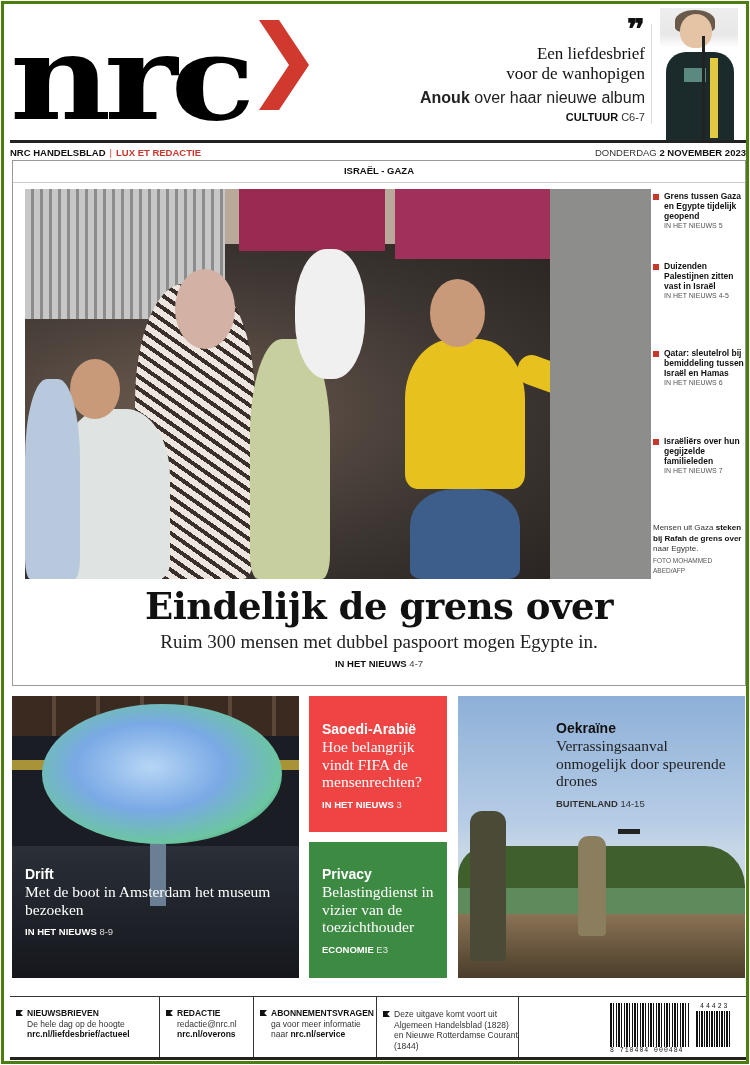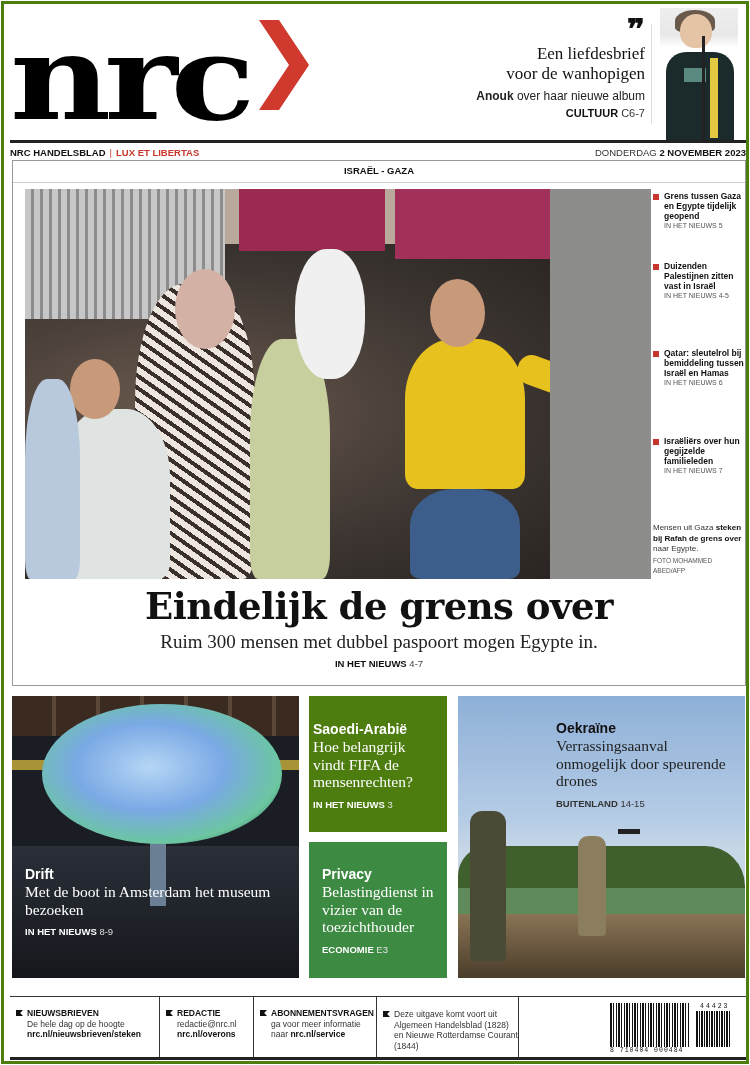--- a/index.html
+++ b/index.html
@@ -8,21 +8,21 @@
   .page { position: absolute; left: 1px; top: 1px; width: 748px; height: 1063px; border: 3px solid #4d7c0f; }
 
   
   .masthead { position: absolute; left: 0; top: 0; width: 748px; height: 136px; }
   .logo { position: absolute; left: 6px; top: 14px; height: 110px; display: flex; align-items: flex-end; }
   .logo-text { font-family: "DejaVu Serif", serif; font-weight: bold; font-size: 118px; letter-spacing: -6px; line-height: 100px; color: #000; transform: scaleX(1.18); transform-origin: left bottom; display: inline-block; }
   .logo-arrow { position: absolute; left: 255px; top: 16px; width: 50px; height: 90px; }
   .teaser { position: absolute; right: 107px; top: 14px; text-align: right; width: 260px; }
   .quote-mark { font-family: "DejaVu Serif", serif; font-weight: bold; font-size: 34px; line-height: 22px; height: 18px; overflow: hidden; color: #111; }
   .teaser-title { font-family: "Liberation Serif", serif; font-size: 17px; line-height: 20px; color: #111; margin-top: 8px; }
-  .teaser-sub { font-size: 12px; margin-top: 5px; color: #222; }
+  .teaser-sub { font-size: 16px; margin-top: 5px; color: #222; }
   .teaser-sub b { font-weight: bold; }
   .teaser-sec { font-size: 11px; margin-top: 4px; color: #333; }
   .teaser-sec b { font-weight: bold; color: #111; }
   .teaser-rule { position: absolute; right: 100px; top: 20px; width: 1px; height: 100px; background: #ddd; }
   .teaser-photo { position: absolute; right: 14px; top: 4px; width: 78px; height: 132px; background: linear-gradient(180deg,#eee 0%,#e8e8e8 20%,#fff 30%); overflow: hidden; }
   .tp-head { position: absolute; left: 20px; top: 6px; width: 32px; height: 34px; border-radius: 50% 50% 45% 45%; background: #e5c3a5; }
   .tp-hair { position: absolute; left: 15px; top: 2px; width: 40px; height: 22px; border-radius: 50% 50% 20% 20%; background: #6a5a4c; }
   .tp-body { position: absolute; left: 6px; top: 44px; width: 68px; height: 90px; border-radius: 20px 20px 0 0; background: #1b2a2a; }
   .tp-stripe { position: absolute; left: 50px; top: 50px; width: 8px; height: 80px; background: #e3c842; }
   .tp-logo { position: absolute; left: 24px; top: 60px; width: 22px; height: 14px; background: #5a8a7f; }
@@ -73,21 +73,21 @@
   .drift { left: 8px; top: 692px; width: 287px; height: 282px; background: #1a1d24; }
   .drift-ceiling { position: absolute; left: 0; top: 0; width: 287px; height: 40px; background: repeating-linear-gradient(90deg,#3a2a20 0 40px,#5b463a 40px 44px); }
   .drift-beam { position: absolute; left: 0; top: 64px; width: 287px; height: 10px; background: #a89336; }
   .drift-tree { position: absolute; left: 30px; top: 8px; width: 240px; height: 140px; border-radius: 50%; background: radial-gradient(ellipse at 45% 45%, #b6d6f5 0%, #7aa9e5 40%, #6bc6a0 70%, rgba(80,160,130,0) 100%); }
   .drift-trunk { position: absolute; left: 138px; top: 120px; width: 16px; height: 90px; background: #6a7f93; }
   .drift-floor { position: absolute; left: 0; top: 150px; width: 287px; height: 132px; background: linear-gradient(180deg,#2a2f38,#15171c); }
   .drift-text { position: absolute; left: 13px; top: 170px; width: 260px; color: #fff; }
   .drift-text .tile-ref { color: #ddd; }
   .drift-text .tile-ref b { color: #fff; }
 
-  .saudi { left: 305px; top: 692px; width: 138px; height: 136px; background: #4d7c0f; color: #fff; padding: 25px 12px 0 4px; }
+  .saudi { left: 305px; top: 692px; width: 138px; height: 136px; background: #ef4444; color: #fff; padding: 25px 12px 0 13px; }
   .saudi .tile-ref, .privacy .tile-ref { color: #e6e6e6; }
   .saudi .tile-ref b, .privacy .tile-ref b { color: #fff; }
   .privacy { left: 305px; top: 838px; width: 138px; height: 136px; background: #3d8a42; color: #fff; padding: 24px 12px 0 13px; }
 
   .ukraine { left: 454px; top: 692px; width: 287px; height: 282px; background: linear-gradient(180deg,#8eb0d8 0%,#b7cde6 45%,#c8d7e6 55%); }
   .uk-trees { position: absolute; left: 0; top: 150px; width: 287px; height: 45px; background: #3f5f2c; border-radius: 30px 40px 0 0; }
   .uk-field { position: absolute; left: 0; top: 192px; width: 287px; height: 26px; background: #5f8a5b; }
   .uk-ground { position: absolute; left: 0; top: 218px; width: 287px; height: 64px; background: linear-gradient(180deg,#8a7355,#4a3d2a); }
   .uk-soldier1 { position: absolute; left: 12px; top: 115px; width: 36px; height: 150px; background: #4a4a36; border-radius: 12px 12px 4px 4px; }
   .uk-soldier2 { position: absolute; left: 120px; top: 140px; width: 28px; height: 100px; background: #8a7e5e; border-radius: 10px 10px 4px 4px; }
@@ -139,21 +139,21 @@
       <div class="tp-hair"></div>
       <div class="tp-head"></div>
       <div class="tp-mic"></div>
     </div>
   </div>
 
   <div class="thick-rule"></div>
 
   <div class="infobar">
     <div class="ib-left">
-      <span>NRC HANDELSBLAD</span><span class="sep">|</span><span class="motto">LUX ET LIBERTAS</span>
+      <span>NRC HANDELSBLAD</span><span class="sep">|</span><span class="motto">LUX ET REDACTIE</span>
     </div>
     <div class="ib-right">
       <span>DONDERDAG </span><b>2 NOVEMBER 2023</b>
     </div>
   </div>
 
   <div class="leadbox">
     <div class="lead-kicker">ISRAËL - GAZA</div>
 
     <div class="lead-photo">
@@ -244,21 +244,21 @@
       <div class="tile-label">Oekraïne</div>
       <div class="tile-title">Verrassingsaanval onmogelijk door speurende drones</div>
       <div class="tile-ref"><b>BUITENLAND</b><span> 14-15</span></div>
     </div>
   </div>
 
   <div class="footer">
     <div class="fcol" style="left:0;width:150px;">
       <div class="fhead"><span class="flag"></span><span>NIEUWSBRIEVEN</span></div>
       <div style="padding-left:11px;">De hele dag op de hoogte</div>
-      <div style="padding-left:11px;"><b>nrc.nl/nieuwsbrieven/steken</b></div>
+      <div style="padding-left:11px;"><b>nrc.nl/liefdesbrief/actueel</b></div>
     </div>
     <div class="fcol" style="left:150px;width:94px;">
       <div class="fhead"><span class="flag"></span><span>REDACTIE</span></div>
       <div style="padding-left:11px;">redactie@nrc.nl</div>
       <div style="padding-left:11px;"><b>nrc.nl/overons</b></div>
     </div>
     <div class="fcol" style="left:244px;width:123px;">
       <div class="fhead"><span class="flag"></span><span>ABONNEMENTSVRAGEN</span></div>
       <div style="padding-left:11px;">ga voor meer informatie</div>
       <div style="padding-left:11px;"><span>naar </span><b>nrc.nl/service</b></div>

